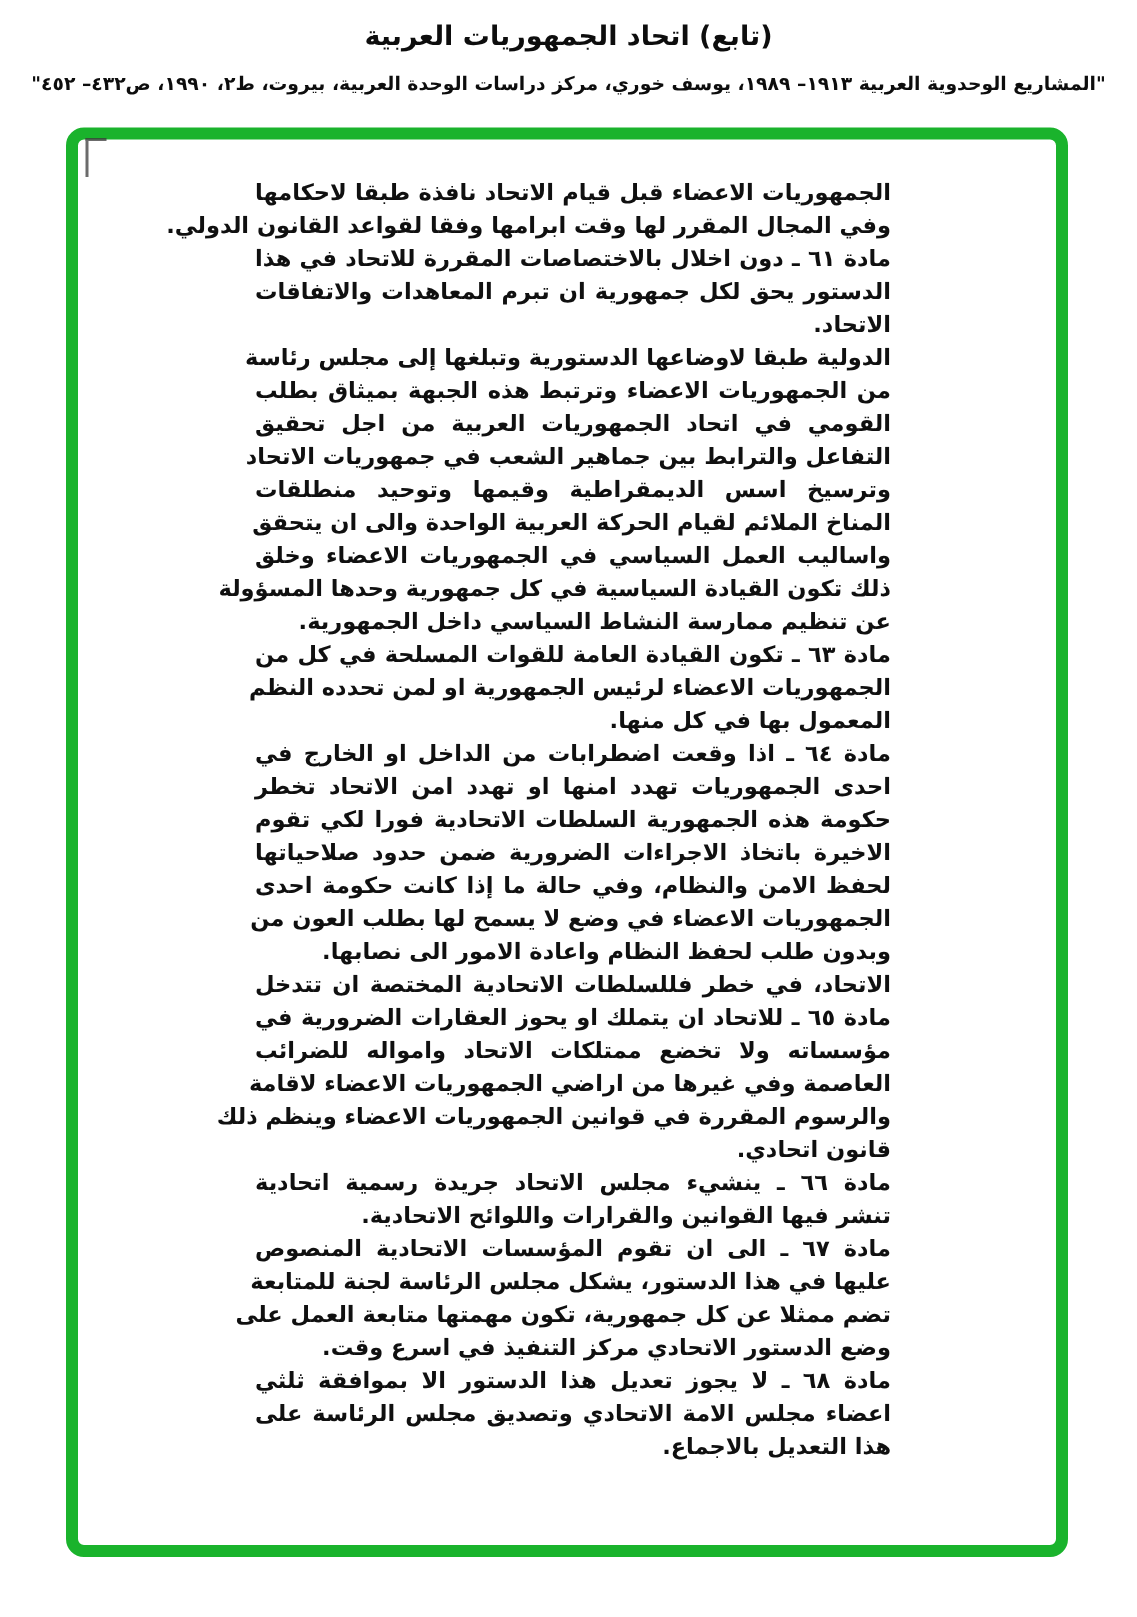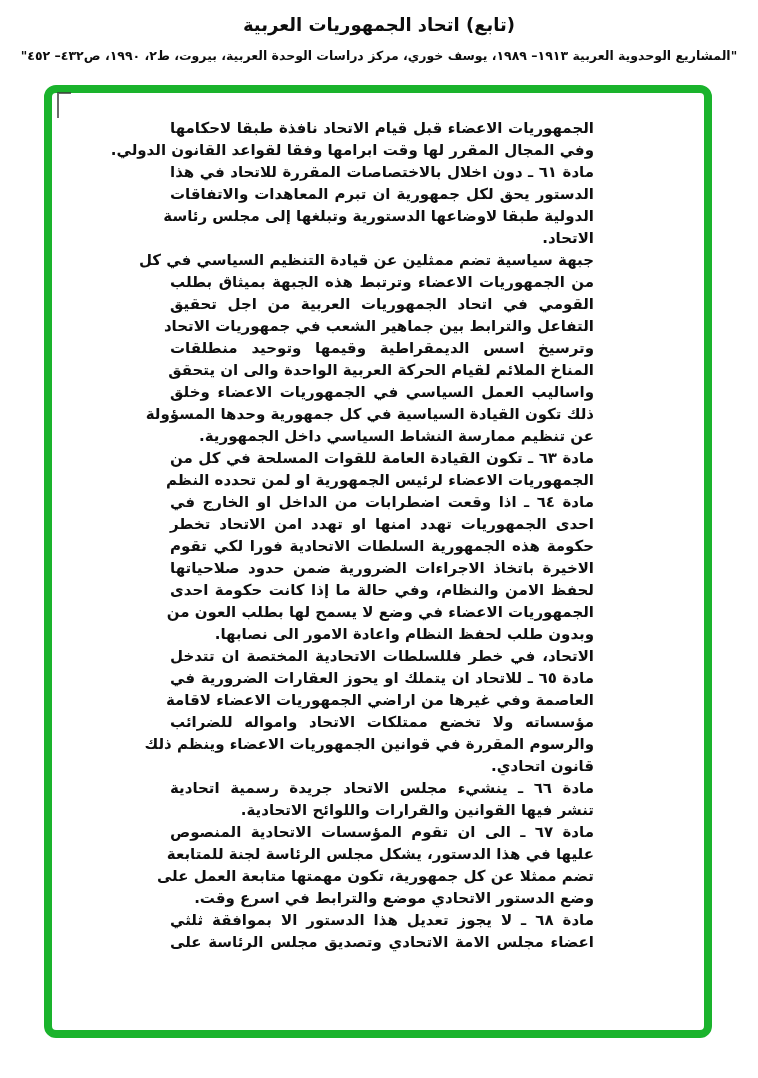--- a/index.html
+++ b/index.html
@@ -65,49 +65,50 @@
 <div class="source-line">"المشاريع الوحدوية العربية ١٩١٣– ١٩٨٩، يوسف خوري، مركز دراسات الوحدة العربية، بيروت، ط٢، ١٩٩٠، ص٤٣٢– ٤٥٢"</div>
 
 <div class="green-frame"></div>
 <div class="scan-artifact"></div>
 
 <div class="text-block">
   <div class="line">الجمهوريات الاعضاء قبل قيام الاتحاد نافذة طبقا لاحكامها</div>
   <div class="line end">وفي المجال المقرر لها وقت ابرامها وفقا لقواعد القانون الدولي.</div>
   <div class="line">مادة ٦١ ـ دون اخلال بالاختصاصات المقررة للاتحاد في هذا</div>
   <div class="line">الدستور يحق لكل جمهورية ان تبرم المعاهدات والاتفاقات</div>
+  <div class="line end">الاتحاد.</div>
   <div class="line">الدولية طبقا لاوضاعها الدستورية وتبلغها إلى مجلس رئاسة</div>
-  <div class="line end">الاتحاد.</div>
-  <div class="line">جبهة سياسية تضم ممثلين عن قيادة التنظيم السياسي في كل</div>
   <div class="line">من الجمهوريات الاعضاء وترتبط هذه الجبهة بميثاق بطلب</div>
   <div class="line">القومي في اتحاد الجمهوريات العربية من اجل تحقيق</div>
   <div class="line">التفاعل والترابط بين جماهير الشعب في جمهوريات الاتحاد</div>
   <div class="line">وترسيخ اسس الديمقراطية وقيمها وتوحيد منطلقات</div>
   <div class="line">المناخ الملائم لقيام الحركة العربية الواحدة والى ان يتحقق</div>
   <div class="line">واساليب العمل السياسي في الجمهوريات الاعضاء وخلق</div>
   <div class="line">ذلك تكون القيادة السياسية في كل جمهورية وحدها المسؤولة</div>
   <div class="line end">عن تنظيم ممارسة النشاط السياسي داخل الجمهورية.</div>
   <div class="line">مادة ٦٣ ـ تكون القيادة العامة للقوات المسلحة في كل من</div>
   <div class="line">الجمهوريات الاعضاء لرئيس الجمهورية او لمن تحدده النظم</div>
+  <div class="line end">المعمول بها في كل منها.</div>
   <div class="line">مادة ٦٤ ـ اذا وقعت اضطرابات من الداخل او الخارج في</div>
   <div class="line">احدى الجمهوريات تهدد امنها او تهدد امن الاتحاد تخطر</div>
   <div class="line">حكومة هذه الجمهورية السلطات الاتحادية فورا لكي تقوم</div>
   <div class="line">الاخيرة باتخاذ الاجراءات الضرورية ضمن حدود صلاحياتها</div>
   <div class="line">لحفظ الامن والنظام، وفي حالة ما إذا كانت حكومة احدى</div>
   <div class="line">الجمهوريات الاعضاء في وضع لا يسمح لها بطلب العون من</div>
   <div class="line end">وبدون طلب لحفظ النظام واعادة الامور الى نصابها.</div>
   <div class="line">الاتحاد، في خطر فللسلطات الاتحادية المختصة ان تتدخل</div>
   <div class="line">مادة ٦٥ ـ للاتحاد ان يتملك او يحوز العقارات الضرورية في</div>
+  <div class="line">مؤسساته ولا تخضع ممتلكات الاتحاد وامواله للضرائب</div>
   <div class="line">العاصمة وفي غيرها من اراضي الجمهوريات الاعضاء لاقامة</div>
-  <div class="line">مؤسساته ولا تخضع ممتلكات الاتحاد وامواله للضرائب</div>
   <div class="line">والرسوم المقررة في قوانين الجمهوريات الاعضاء وينظم ذلك</div>
   <div class="line end">قانون اتحادي.</div>
   <div class="line">مادة ٦٦ ـ ينشيء مجلس الاتحاد جريدة رسمية اتحادية</div>
   <div class="line end">تنشر فيها القوانين والقرارات واللوائح الاتحادية.</div>
   <div class="line">مادة ٦٧ ـ الى ان تقوم المؤسسات الاتحادية المنصوص</div>
   <div class="line">عليها في هذا الدستور، يشكل مجلس الرئاسة لجنة للمتابعة</div>
   <div class="line">تضم ممثلا عن كل جمهورية، تكون مهمتها متابعة العمل على</div>
-  <div class="line end">وضع الدستور الاتحادي موضع والترابط في اسرع وقت.</div>
+  <div class="line end">وضع الدستور الاتحادي مركز التنفيذ في اسرع وقت.</div>
   <div class="line">مادة ٦٨ ـ لا يجوز تعديل هذا الدستور الا بموافقة ثلثي</div>
   <div class="line">اعضاء مجلس الامة الاتحادي وتصديق مجلس الرئاسة على</div>
+  <div class="line end">هذا التعديل بالاجماع.</div>
 </div>
 
 <div class="page-number">٢٦</div>
 
 </body></html>

